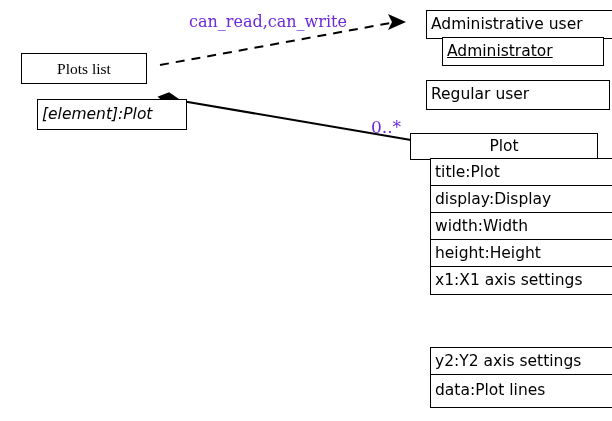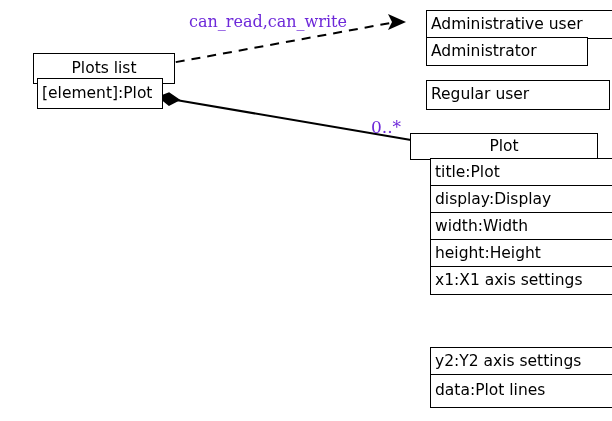--- a/index.html
+++ b/index.html
@@ -30,27 +30,27 @@
     display: flex;
     align-items: center;
     white-space: nowrap;
     overflow: hidden;
   }
   .uml-row.center { justify-content: center; }
   .uml-row.left { justify-content: flex-start; padding-left: 4px; margin-left: 20px; }
 
   
   #plots-list-box { left: 17px; top: 53px; width: 142px; height: 60px; }
-  #plots-list-header { left: 16px; top: 0; width: 142px; height: 31px; }
-  #plots-list-attr-0 { left: 0; top: 25px; width: 126px; height: 31px; }
+  #plots-list-header { left: 4px; top: 0; width: 126px; height: 31px; font-family: Liberation Serif, serif; }
+  #plots-list-attr-0 { left: 0; top: 46px; width: 150px; height: 31px; font-style: italic; }
 
   
   #admin-user-box { left: 406px; top: 10px; width: 192px; height: 84px; }
   #admin-user-header { left: 0; top: 0; width: 192px; height: 29px; }
-  #admin-user-item-0 { left: 0; top: 27px; width: 162px; height: 29px; }
+  #admin-user-item-0 { left: 16px; top: 27px; width: 162px; height: 29px; text-decoration: underline; }
   #admin-user-item-1 { left: 0; top: 70px; width: 184px; height: 30px; }
 
   
   #plot-box { left: 410px; top: 133px; width: 204px; height: 275px; }
   #plot-header { left: 0; top: 0; width: 188px; height: 27px; }
   .plot-attr { left: 0; width: 188px; height: 29px; }
 
   
   #connectors {
     position: absolute;

